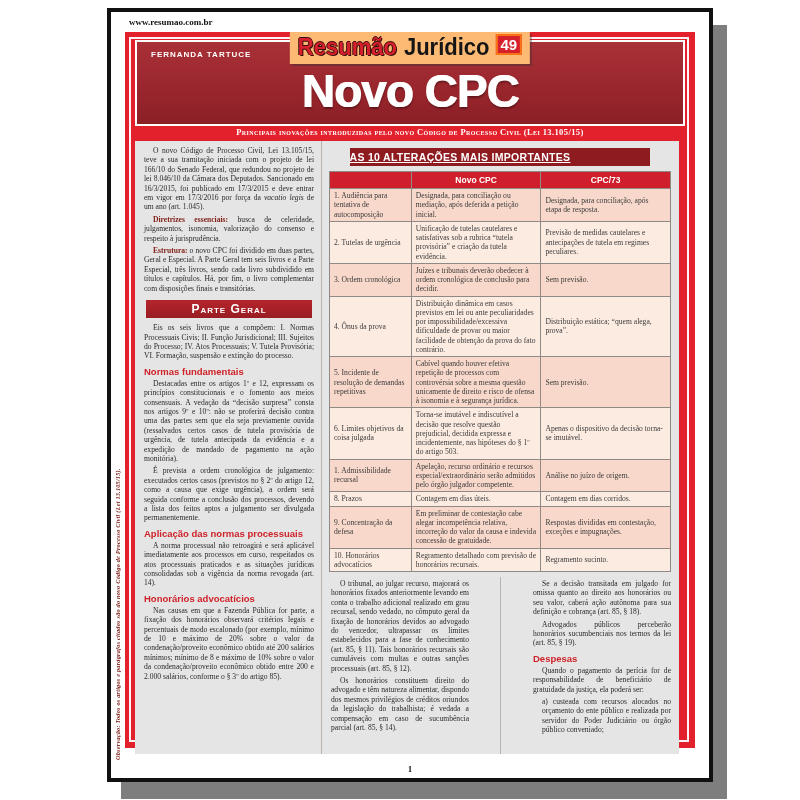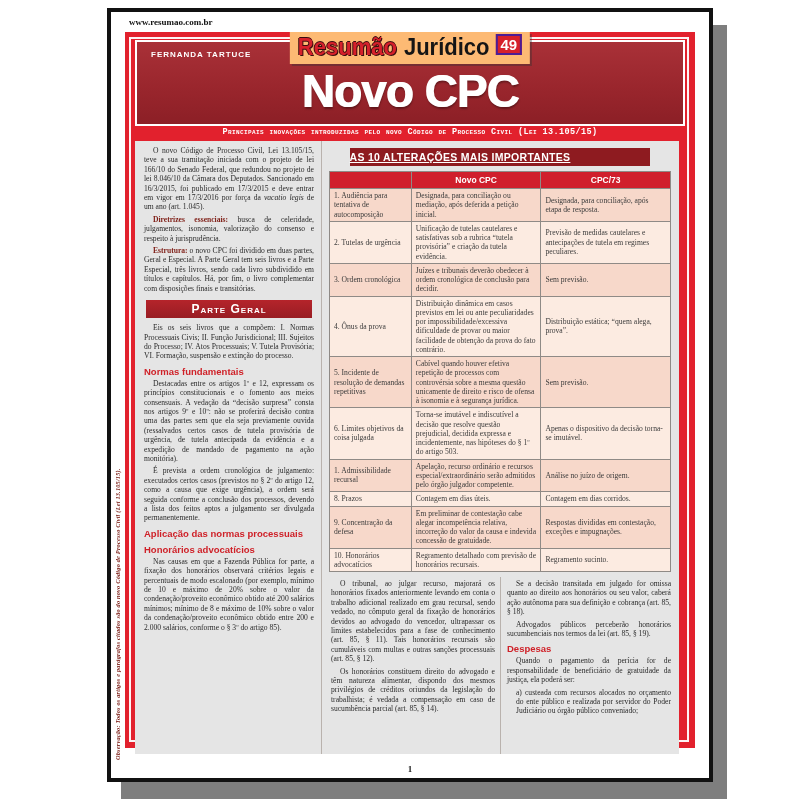--- a/index.html
+++ b/index.html
@@ -15,30 +15,30 @@
         border:2px solid rgba(255,255,255,.95);pointer-events:none;}
   
   .hdr-panel{position:relative;margin:10px 12px 0 12px;height:82px;
         background:linear-gradient(180deg,#a93138 0%,#9a262d 55%,#8c1f26 100%);
         box-shadow:0 0 0 2px #fff;z-index:2;}
   .author{position:absolute;left:14px;top:8px;font:bold 8px "Liberation Sans",sans-serif;
         color:#fff;letter-spacing:1px;}
   .big-title{margin:0;padding-top:22px;text-align:center;font:bold 46px "Liberation Sans",sans-serif;
         color:#fff;letter-spacing:-1px;text-shadow:1px 0 0 #fff,1px 2px 2px rgba(0,0,0,.35);}
   .subbar{position:relative;height:17px;line-height:17px;text-align:center;color:#fff;
-        font-family:Liberation Mono, monospace;font-weight:bold;font-size:8.5px;
+        font-family:Liberation Serif, serif;font-weight:bold;font-size:8.5px;
         font-variant:small-caps;letter-spacing:.4px;z-index:2;}
   
   .logo{position:absolute;top:12px;left:50%;transform:translateX(-50%);z-index:5;
         background:#fdba74;height:28px;padding:2px 8px 2px 8px;display:flex;align-items:flex-start;
         box-shadow:2px 2px 0 rgba(50,50,50,.4);margin-top:8px;}
   .brand1{font:bold 22px "Liberation Sans",sans-serif;color:#d6202b;transform:scaleY(1.12);
         text-shadow:-1px 0 0 #3a0d0f,1px 1px 0 #3a0d0f,0 -1px 0 #3a0d0f;}
   .brand2{font:bold 22px "Liberation Sans",sans-serif;color:#151515;margin-left:7px;transform:scaleY(1.12);}
-  .badge49{margin-left:6px;background:#d6202b;color:#fff;border:2px solid #4c1d95;
+  .badge49{margin-left:6px;background:#d6202b;color:#fff;border:2px solid #f97316;
         font:bold 15px "Liberation Sans",sans-serif;padding:0 3px;line-height:17px;}
   
   .content{position:relative;margin:0 16px 0 10px;height:613px;background:#e5e5e5;
         display:flex;overflow:hidden;z-index:2;}
   .content::before{content:"";position:absolute;left:0;top:0;bottom:0;width:0;}
   .col-left{width:186px;padding:5px 7px 0 9px;box-sizing:border-box;}
   .vdiv{width:1px;background:#b9b2ad;}
   .col-right{flex:1;display:flex;flex-direction:column;padding:4px 8px 0 7px;box-sizing:border-box;}
   
   .body-txt p{margin:0 0 3px 0;font-size:7.6px;line-height:1.24;text-align:justify;
@@ -55,21 +55,21 @@
   table.alter{border-collapse:collapse;width:100%;table-layout:fixed;}
   table.alter th,table.alter td{border:1px solid #8f8a86;vertical-align:middle;}
   table.alter th{background:#d01f2c;color:#fff;font:bold 8.5px "Liberation Sans",sans-serif;
         padding:3px 2px;text-align:center;}
   table.alter td{font-size:7.6px;line-height:1.22;color:#3b3b3b;padding:2px 4px;}
   td.lbl{color:#9c3a2c;}
   table.alter col.c1{width:24%;} table.alter col.c2{width:38%;} table.alter col.c3{width:38%;}
   table.alter tbody tr:nth-child(odd) td{background:#f7d8ca;}
   table.alter tbody tr:nth-child(even) td{background:#fcebe1;}
   
-  .bottom{display:flex;flex:1;margin-top:5px;}
+  .bottom{display:flex;flex:1;margin-top:5px;gap:26px;}
   .b-col{flex:1;padding:2px 5px 0 2px;box-sizing:border-box;}
   .b-col.right{padding:2px 0 0 6px;}
   .b-div{width:1px;background:#b9b2ad;}
   .b-col p{margin:0 0 3px 0;font-size:7.6px;line-height:1.24;text-align:justify;
         color:#2a2a2a;text-indent:9px;}
   .b-col .item{text-indent:0;padding-left:9px;}
   
   .side-note{position:absolute;left:3px;top:748px;transform:rotate(-90deg);transform-origin:0 0;
         width:560px;font:italic bold 6.3px "Liberation Serif",serif;color:#7b1d16;
         white-space:nowrap;letter-spacing:.2px;}
@@ -108,20 +108,21 @@
 
           <div class="pg-bar">Parte Geral</div>
 
           <p>Eis os seis livros que a compõem: I. Normas Processuais Civis; II. Função Jurisdicional; III. Sujeitos do Processo; IV. Atos Processuais; V. Tutela Provisória; VI. Formação, suspensão e extinção do processo.</p>
 
           <div class="sec-h">Normas fundamentais</div>
           <p>Destacadas entre os artigos 1º e 12, expressam os princípios constitucionais e o fomento aos meios consensuais. A vedação da “decisão surpresa” consta nos artigos 9º e 10º: não se proferirá decisão contra uma das partes sem que ela seja previamente ouvida (ressalvados certos casos de tutela provisória de urgência, de tutela antecipada da evidência e a expedição de mandado de pagamento na ação monitória).</p>
           <p>É prevista a ordem cronológica de julgamento: executados certos casos (previstos no § 2º do artigo 12, como a causa que exige urgência), a ordem será seguida conforme a conclusão dos processos, devendo a lista dos feitos aptos a julgamento ser divulgada permanentemente.</p>
 
           <div class="sec-h">Aplicação das normas processuais</div>
+          <p>A norma processual não retroagirá e será aplicável imediatamente aos processos em curso, respeitados os atos processuais praticados e as situações jurídicas consolidadas sob a vigência da norma revogada (art. 14).</p>
 
           <div class="sec-h">Honorários advocatícios</div>
           <p>Nas causas em que a Fazenda Pública for parte, a fixação dos honorários observará critérios legais e percentuais de modo escalonado (por exemplo, mínimo de 10 e máximo de 20% sobre o valor da condenação/proveito econômico obtido até 200 salários mínimos; mínimo de 8 e máximo de 10% sobre o valor da condenação/proveito econômico obtido entre 200 e 2.000 salários, conforme o § 3º do artigo 85).</p>
         </div>
 
         <div class="vdiv"></div>
 
         <div class="col-right">
 
           <div class="tbl-title">AS 10 ALTERAÇÕES MAIS IMPORTANTES</div>

